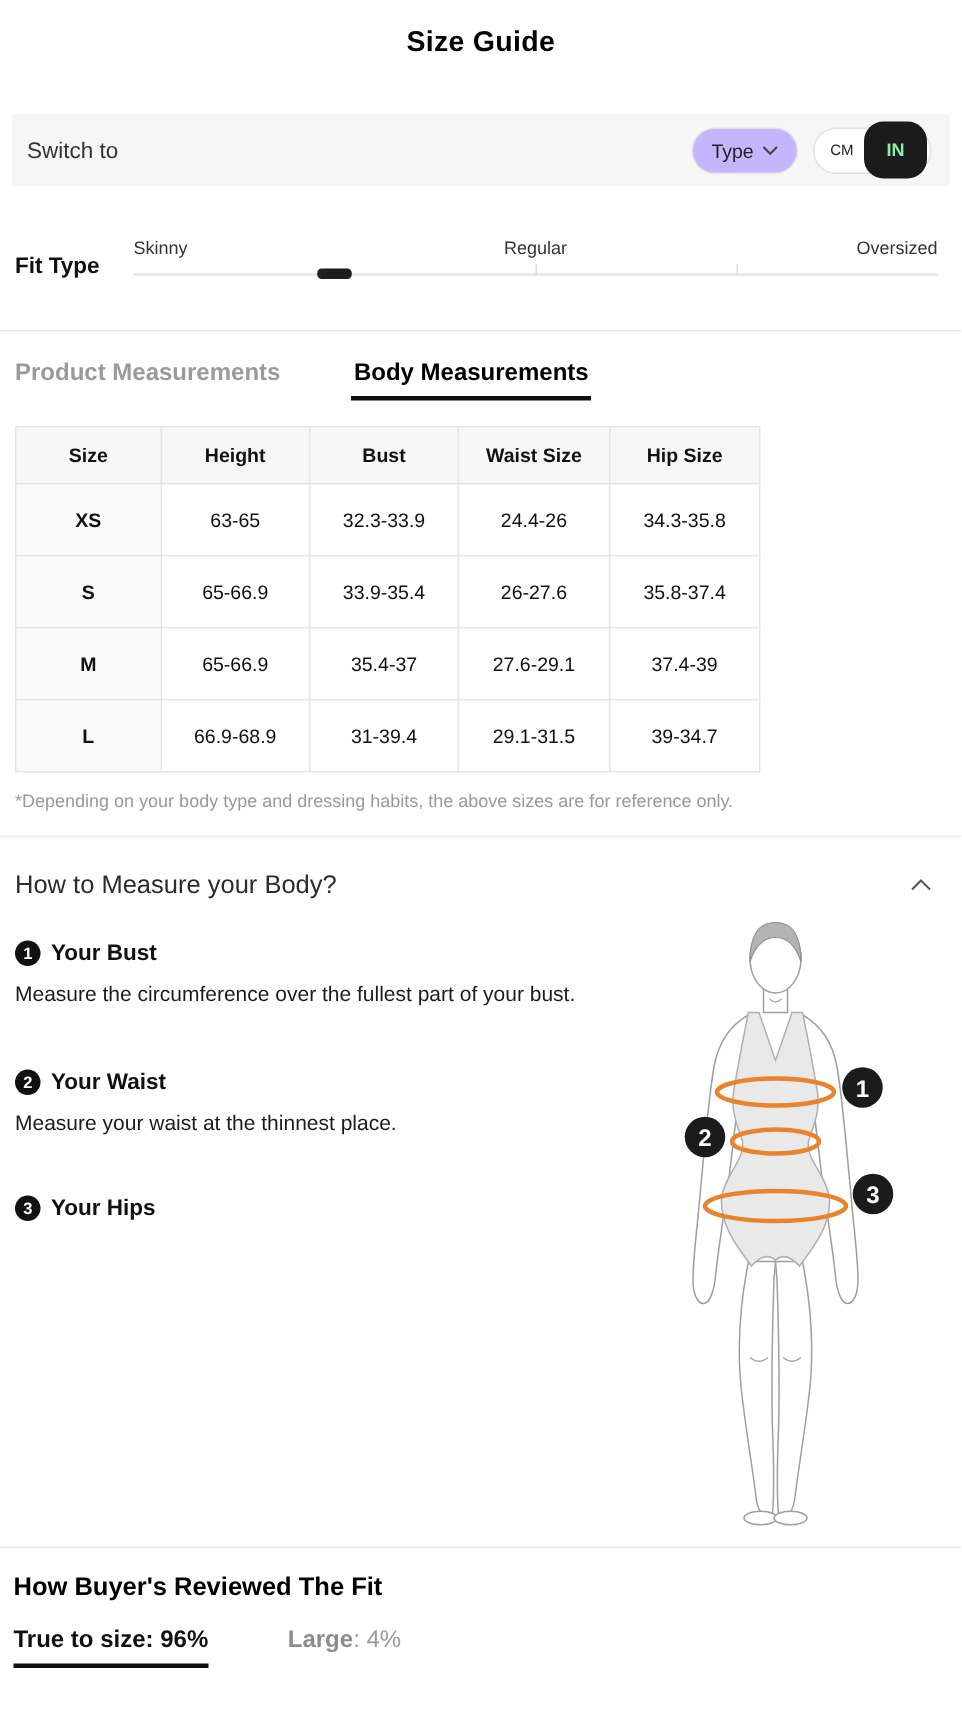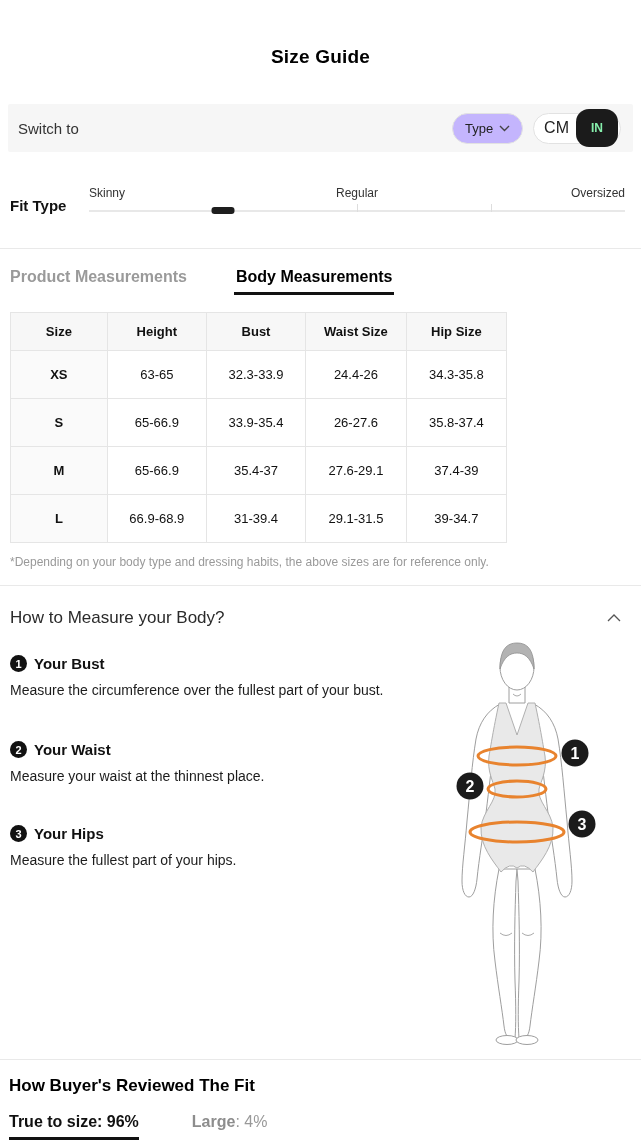--- a/index.html
+++ b/index.html
@@ -2,38 +2,38 @@
 <html><head>
 <meta charset="utf-8">
 <style>
   * { margin:0; padding:0; box-sizing:border-box; }
   html,body { background:#fff; }
   body {
     width:641px; height:1140px; overflow:hidden; position:relative;
     font-family:"Liberation Sans", sans-serif; color:#222;
   }
   
-  .page-title { text-align:center; font-size:19px; font-weight:bold; color:#000; padding-top:46px; letter-spacing:.2px; }
+  .page-title { text-align:center; font-size:19px; font-weight:bold; color:#000; padding-top:18px; letter-spacing:.2px; }
 
   
   .switch-bar {
     margin:36px 8px 0 8px; height:48px; background:#f6f6f6; border-radius:2px;
     display:flex; align-items:center; padding:0 12px 0 10px;
   }
   .switch-label { font-size:15px; color:#333; flex:1; }
   .pill-btn {
     background:#c4b5fd; border:1px solid #e2e2e2; border-radius:16px; height:31px;
     display:inline-flex; align-items:center; padding:0 12px; font-size:13px; color:#222; cursor:pointer;
   }
   .pill-btn svg { margin-left:6px; }
   .unit-toggle {
     background:#fff; border:1px solid #e2e2e2; border-radius:16px; height:31px; margin-left:10px;
     display:inline-flex; align-items:center; padding:2px 2px 2px 10px; cursor:pointer;
   }
-  .unit-cm { font-size:16px; color:#222; margin-right:7px; }
+  .unit-cm { font-size:10px; color:#222; margin-right:7px; }
   .unit-in {
     background:#1b1b1b; color:#86efac; font-size:12px; font-weight:bold;
     border-radius:13px; height:38px; min-width:42px; display:inline-flex; align-items:center; justify-content:center;
   }
 
   
   .fit-row { display:flex; margin:30px 16px 0 10px; }
   .fit-label { font-size:15px; font-weight:bold; color:#111; width:79px; padding-top:15px; }
   .slider-wrap { flex:1; position:relative; height:44px; }
   .slider-labels { position:relative; height:16px; font-size:12px; color:#333; }
@@ -215,21 +215,20 @@
       <span class="m-item-title">Your Waist</span>
     </div>
     <div class="m-item-desc">Measure your waist at the thinnest place.</div>
   </div>
 
   <div class="m-item m-item-3">
     <div class="m-item-head">
       <span class="num-badge">3</span>
       <span class="m-item-title">Your Hips</span>
     </div>
-    <div class="m-item-desc">Measure the fullest part of your hips.</div>
   </div>
 
   <div class="figure-wrap">
     <svg width="230" height="420" viewBox="0 0 230 420">
 
       <path d="M95,73 C82,80 74,92 71,108 C67,132 65,160 62,190 C60,215 57,235 57,250 C57,260 60,266 64,266 C68,266 71,258 72,248 C74,228 78,205 81,182 C84,158 87,130 90,110 C91,100 93,85 95,78 Z" fill="#fff" stroke="#9e9e9e" stroke-width="1"></path>
       <path d="M129,73 C142,80 150,92 153,108 C157,132 159,160 162,190 C164,215 167,235 167,250 C167,260 164,266 160,266 C156,266 153,258 152,248 C150,228 146,205 143,182 C140,158 137,130 134,110 C133,100 131,85 129,78 Z" fill="#fff" stroke="#9e9e9e" stroke-width="1"></path>
 
       <path d="M94,238 C88,268 86,300 90,330 C93,355 97,378 99,395 C100,403 102,407 106,407 L110,407 C111,395 111,375 110,350 C109,315 110,280 111,250 L112,238 Z" fill="#fff" stroke="#9e9e9e" stroke-width="1"></path>
       <path d="M130,238 C136,268 138,300 134,330 C131,355 127,378 125,395 C124,403 122,407 118,407 L114,407 C113,395 113,375 114,350 C115,315 114,280 113,250 L112,238 Z" fill="#fff" stroke="#9e9e9e" stroke-width="1"></path>

